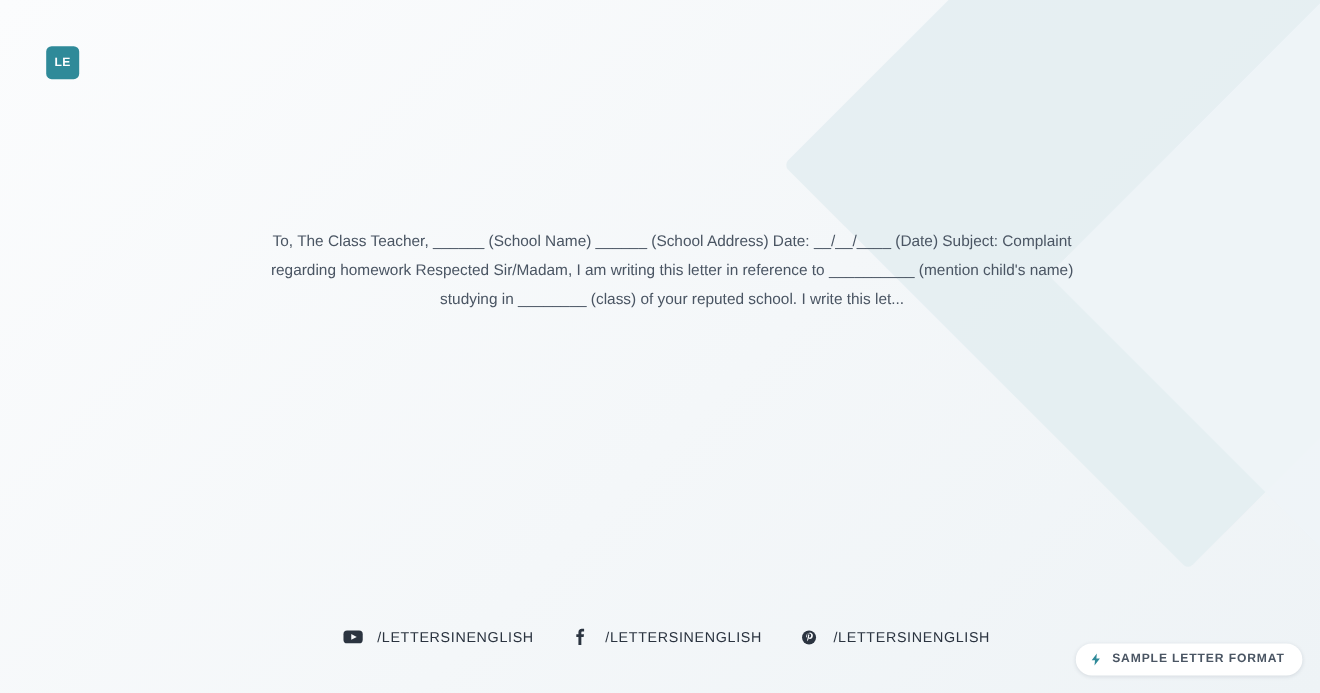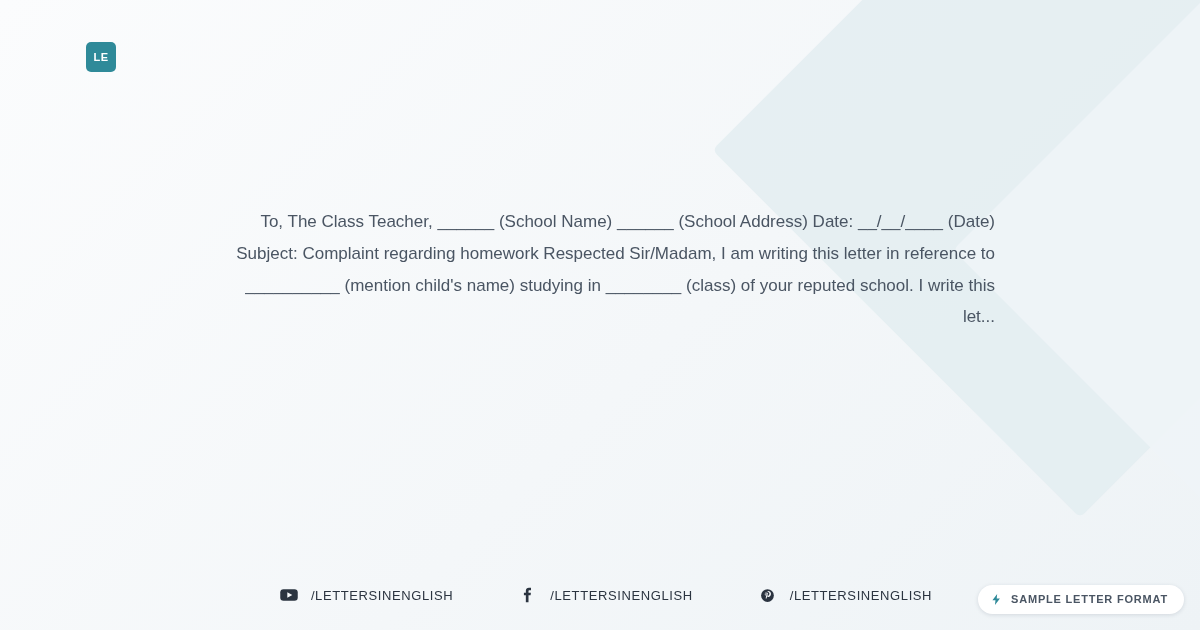--- a/index.html
+++ b/index.html
@@ -51,21 +51,20 @@
 
   
   .brand {
     position: absolute;
     left: 42px;
     top: 42px;
     display: flex;
     align-items: center;
     gap: 12px;
     z-index: 5;
-    margin-left: 44px;
   }
   .brand-mark {
     width: 30px;
     height: 30px;
     border-radius: 5px;
     background: #2f8a99;
     color: #ffffff;
     font-size: 11px;
     font-weight: 700;
     letter-spacing: 0.5px;
@@ -97,37 +96,37 @@
     color: #2b3440;
     text-align: center;
     letter-spacing: -0.2px;
     max-width: 900px;
     margin: 0 auto;
   }
 
   .excerpt {
     margin: 34px auto 0;
     max-width: 790px;
-    font-size: 17px;
+    font-size: 14px;
     line-height: 1.87;
     color: #4a5563;
-    text-align: right;
+    text-align: center;
     padding-left: 22px;
   }
 
   
   .social-bar {
     position: absolute;
     left: 0;
     right: 0;
-    bottom: 24px;
-    display: flex;
-    align-items: center;
-    justify-content: center;
-    gap: 64px;
+    bottom: 40px;
+    display: flex;
+    align-items: center;
+    justify-content: center;
+    gap: 32px;
     z-index: 5;
     padding-left: 10px;
     margin-top: 48px;
   }
   .social-item {
     display: flex;
     align-items: center;
     gap: 11px;
   }
   .social-icon {

